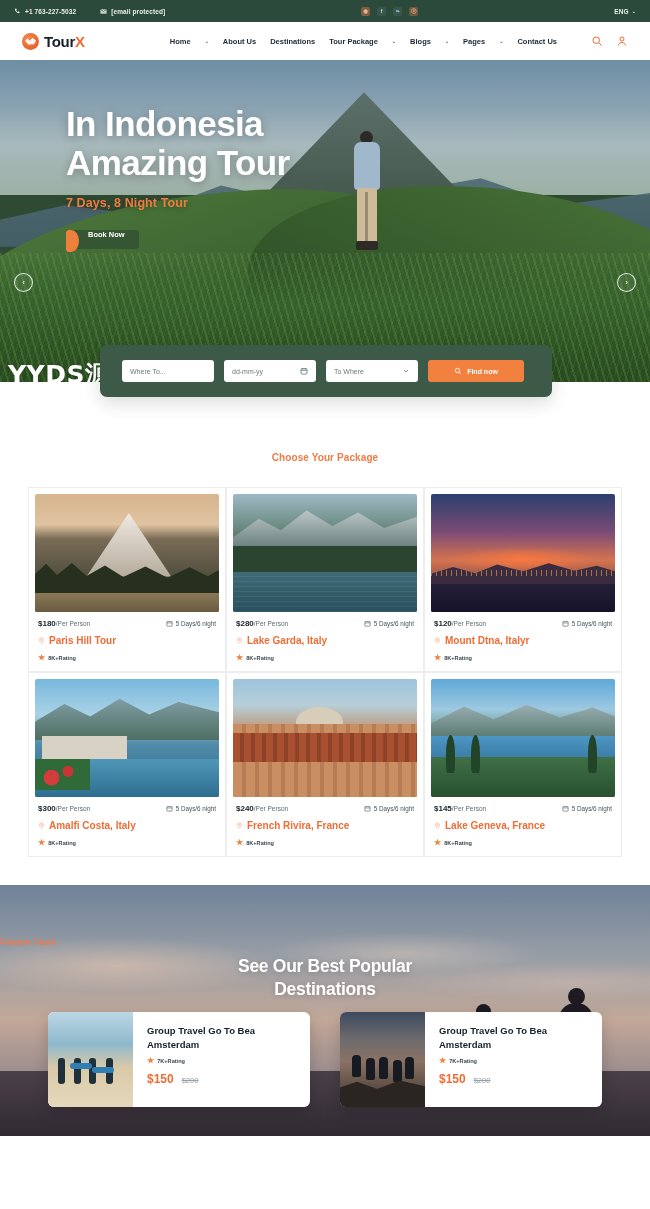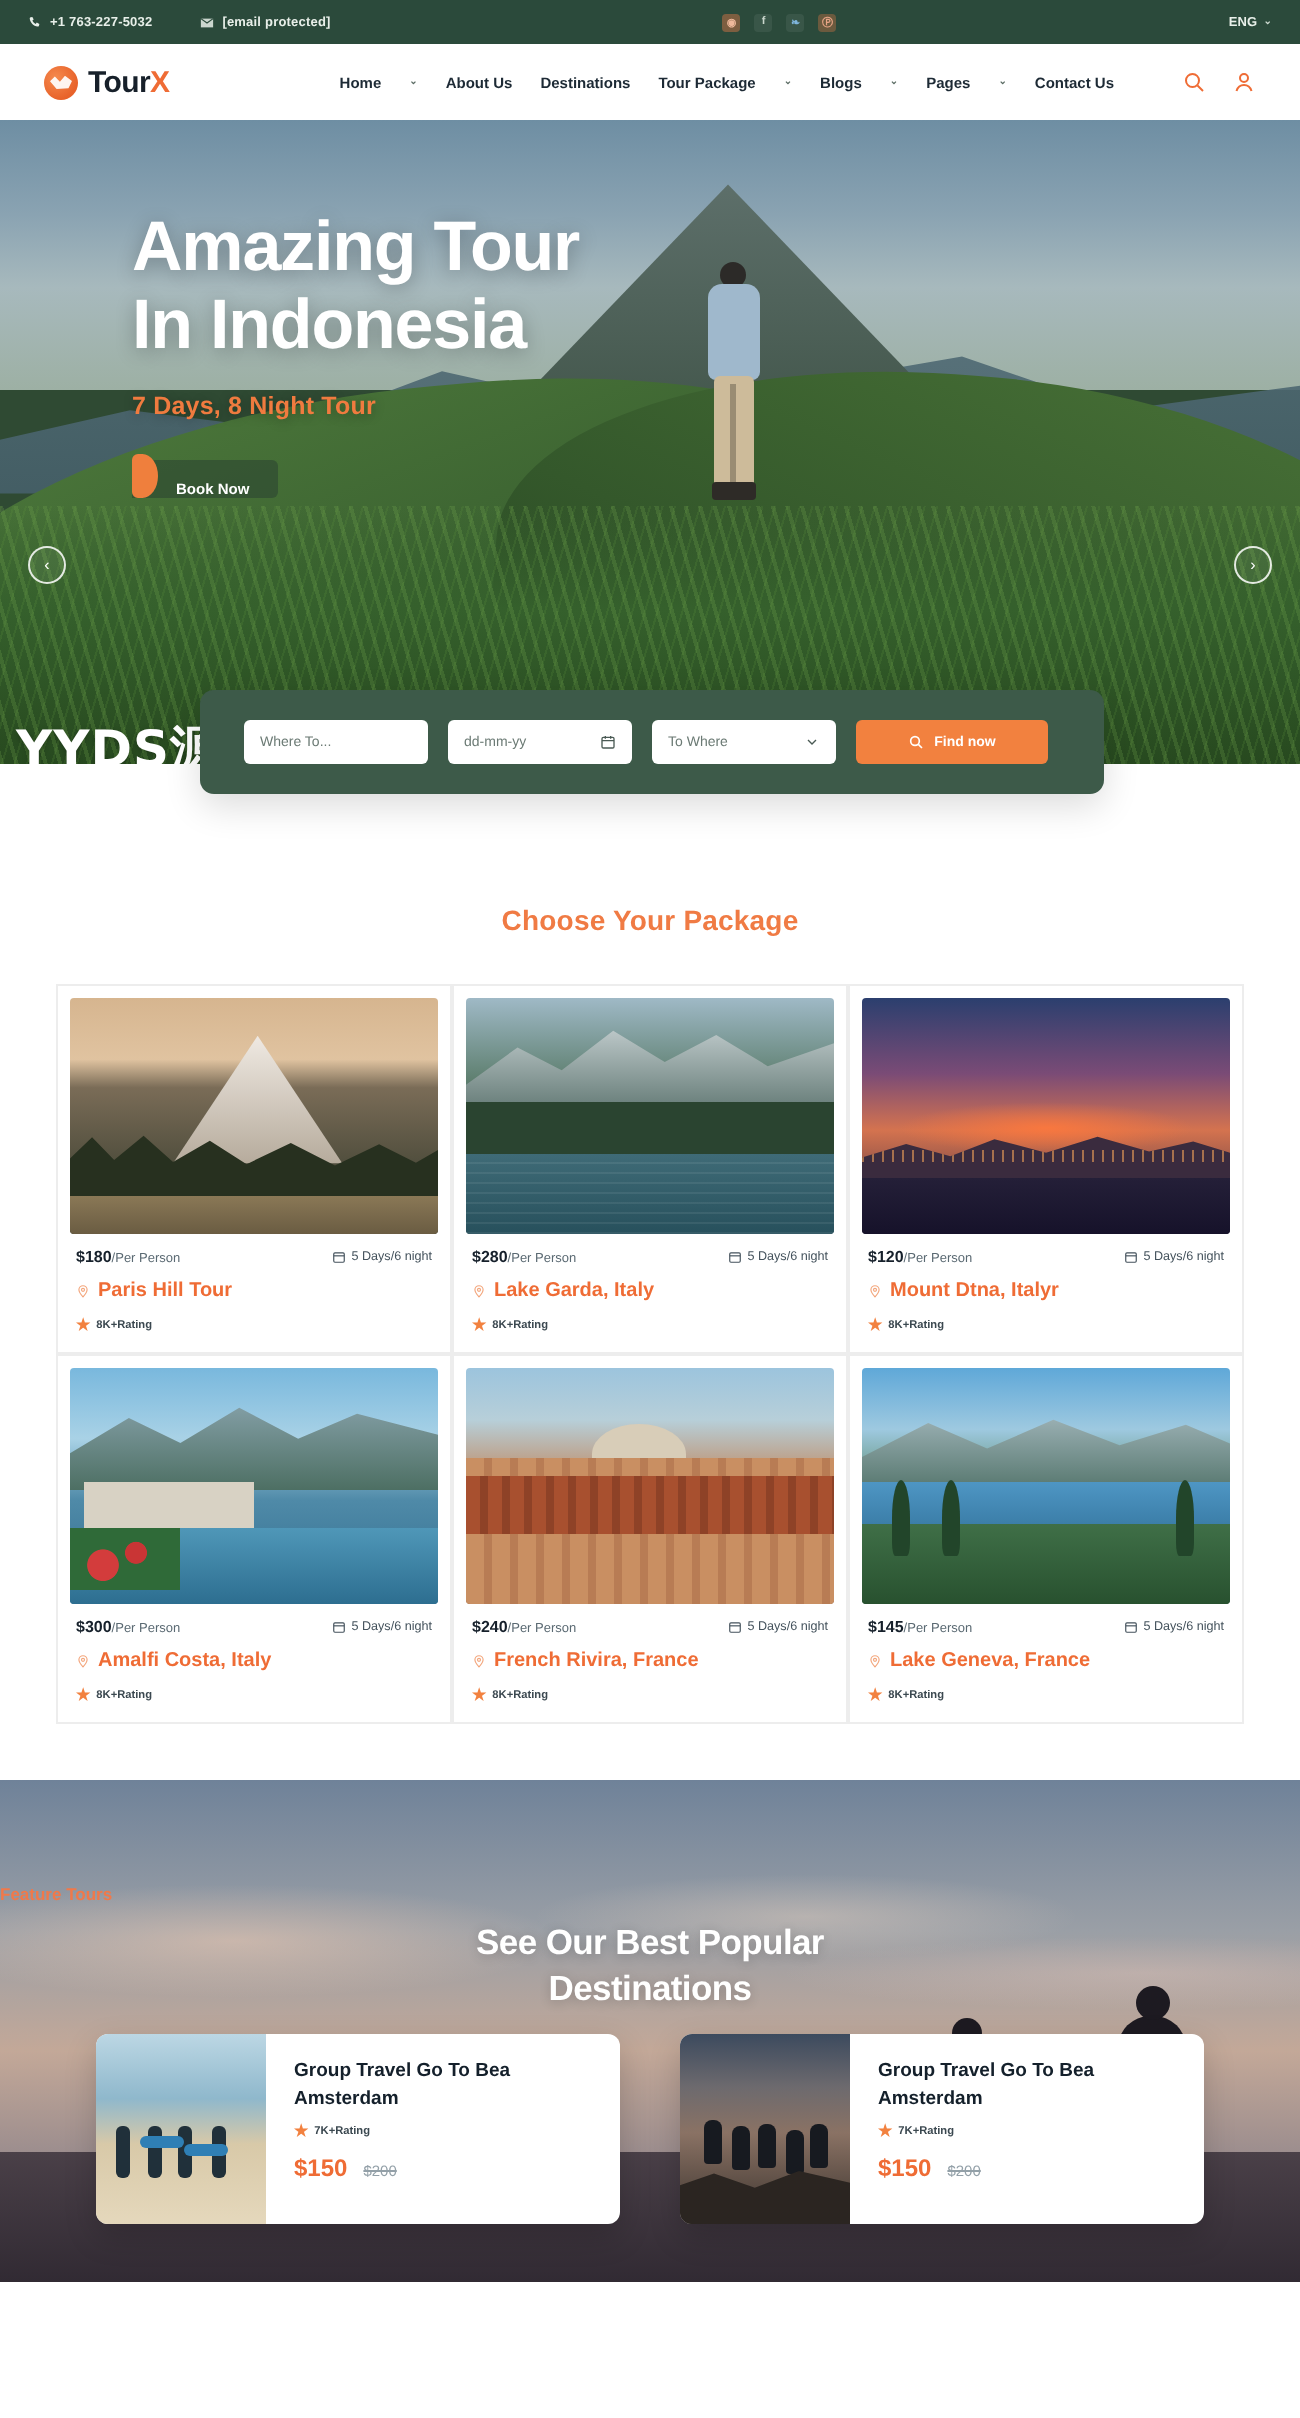--- a/index.html
+++ b/index.html
@@ -156,21 +156,21 @@
   .hero-sub {
     margin-top: 14px;
     font-size: 12.5px;
     font-weight: bold;
     color: #f07b3f;
     letter-spacing: .1px;
     text-shadow: 0 1px 6px rgba(0,0,0,.3);
   }
   .book-btn {
     margin-top: 20px;
-    display: inline-flex; align-items: flex-end;
+    display: inline-flex; align-items: flex-start;
     height: 19px;
     padding-right: 14px;
     background: rgba(42,66,50,.55);
     border-radius: 0 3px 3px 0;
     cursor: pointer;
   }
   .book-btn .blob {
     width: 13px; height: 22px;
     background: #ef7f3d;
     border-radius: 3px 60% 60% 3px / 3px 50% 50% 3px;
@@ -225,21 +225,21 @@
     background: #f2813f; border-radius: 3px;
     display: flex; align-items: center; justify-content: center; gap: 5px;
     color: #fff; font-size: 7px; font-weight: bold; cursor: pointer;
   }
   .findbtn svg { width: 8px; height: 8px; }
 
   
   .packages { padding: 70px 0 0; background: #fff; }
   .eyebrow {
     text-align: center; color: #f07b44;
-    font-size: 14px; font-weight: bold; letter-spacing: .1px;
+    font-size: 10px; font-weight: bold; letter-spacing: .1px;
   }
   .sec-title {
     text-align: center; margin-top: 10px;
     font-size: 17.5px; font-weight: bold; color: #131c26;
     line-height: 1.28; letter-spacing: -.3px;
   }
   .grid {
     margin: 24px auto 0;
     width: 594px;
     display: grid;
@@ -450,22 +450,22 @@
     <span class="hk-head"></span>
       <span class="hk-pack"></span>
       <span class="hk-body"></span>
       <span class="hk-legs"></span>
       <span class="hk-boots"></span>
   </div>
   <div class="hero-grass"></div>
 
   <div class="hero-inner">
     <div class="hero-title">
+      <div>In Indonesia</div>
       <div>Amazing Tour</div>
-      <div>In Indonesia</div>
     </div>
     <div class="hero-sub">7 Days, 8 Night Tour</div>
     <div class="book-btn">
       <span class="blob"></span>
       <span>Book Now</span>
     </div>
   </div>
 
   <div class="arrow left">‹</div>
   <div class="arrow right">›</div>

